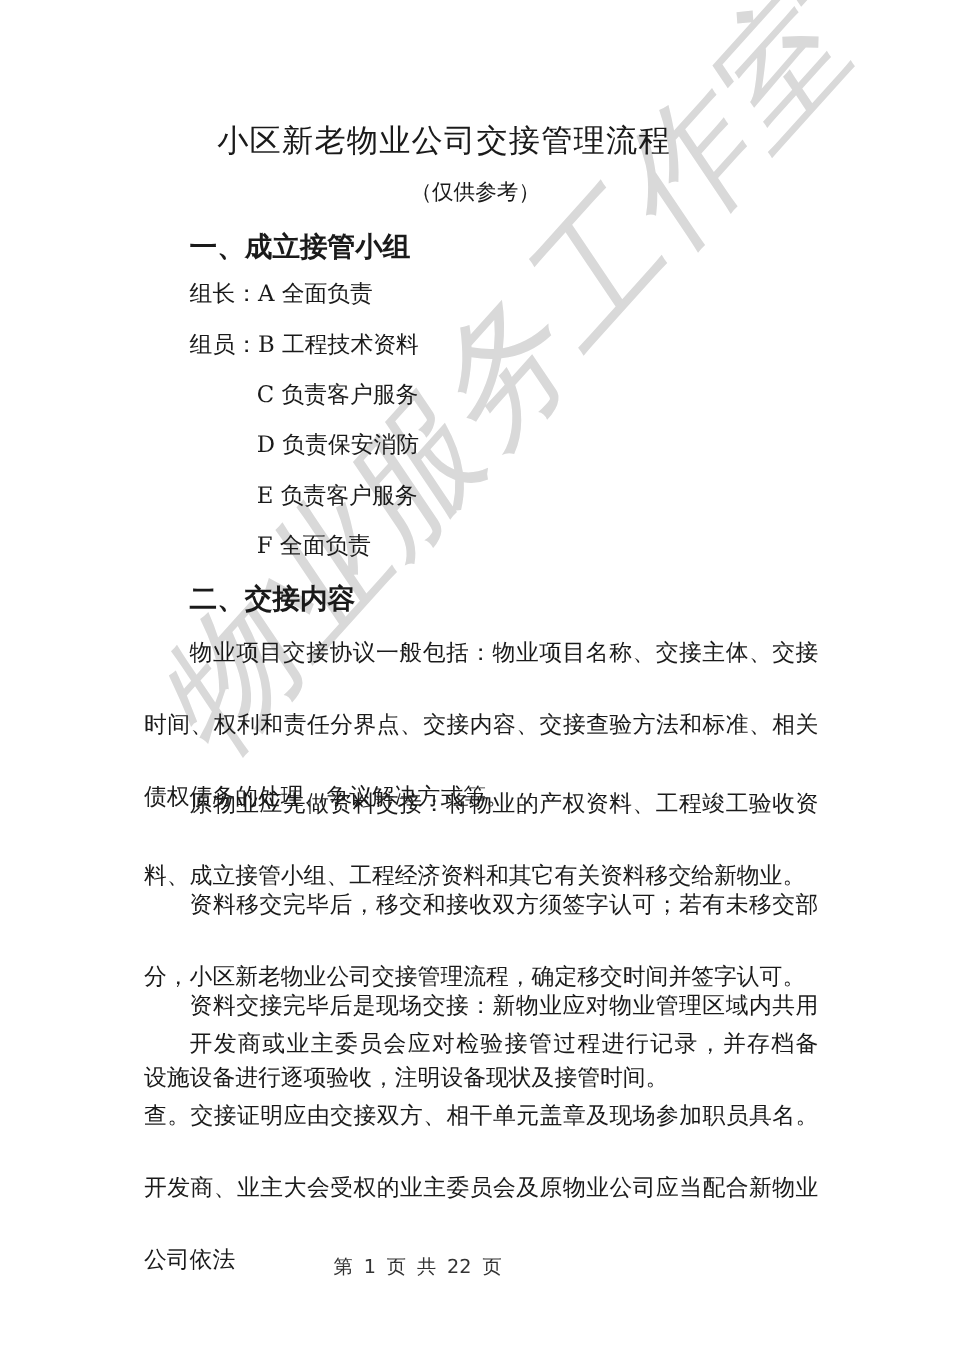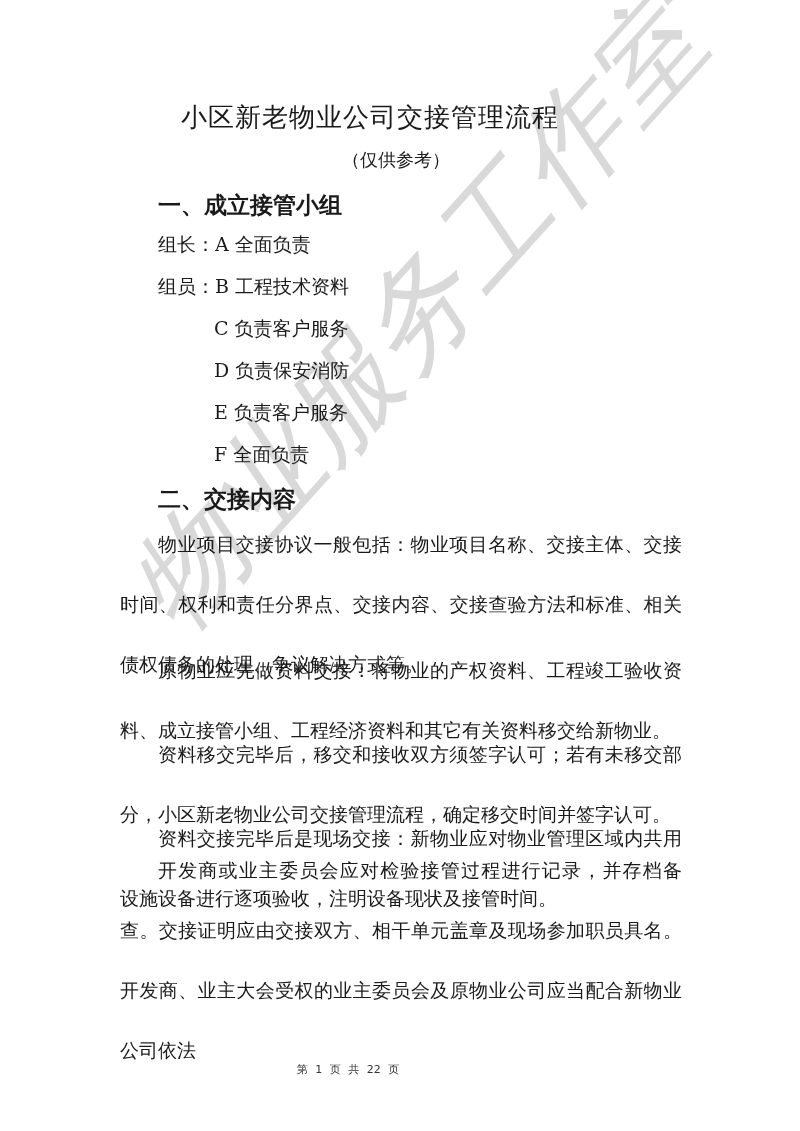--- a/index.html
+++ b/index.html
@@ -15,21 +15,21 @@
     .title { position: absolute; top: 100px; left: 0; width: 740px; text-align: center;
       font-size: 26px; font-family: "DejaVu Sans", sans-serif; font-weight: normal; letter-spacing: 1px; }
     .subtitle { position: absolute; top: 148px; left: 0; width: 792px; text-align: center;
       font-size: 18px; font-family: "DejaVu Sans", sans-serif; }
     .heading { position: absolute; left: 158px; font-size: 23px; font-weight: bold;
       font-family: "DejaVu Sans", sans-serif; }
     .line { position: absolute; font-size: 19px; white-space: nowrap; }
     .para { position: absolute; left: 120px; width: 562px; font-size: 19px; line-height: 60px;
       text-indent: 38px; text-align: justify; }
     .footer { position: absolute; top: 1046px; left: 0; width: 696px; text-align: center;
-      font-size: 11px; font-family: "DejaVu Sans", sans-serif; color: #333; word-spacing: 4px; margin-top: 16px; }
+      font-size: 16px; font-family: "DejaVu Sans", sans-serif; color: #333; word-spacing: 4px; }
   </style>
 </head>
 <body>
 
 <div class="page">
   <div class="watermark">物业服务工作室</div>
 
   <div class="content">
     <div class="title">小区新老物业公司交接管理流程</div>
     <div class="subtitle">（仅供参考）</div>

